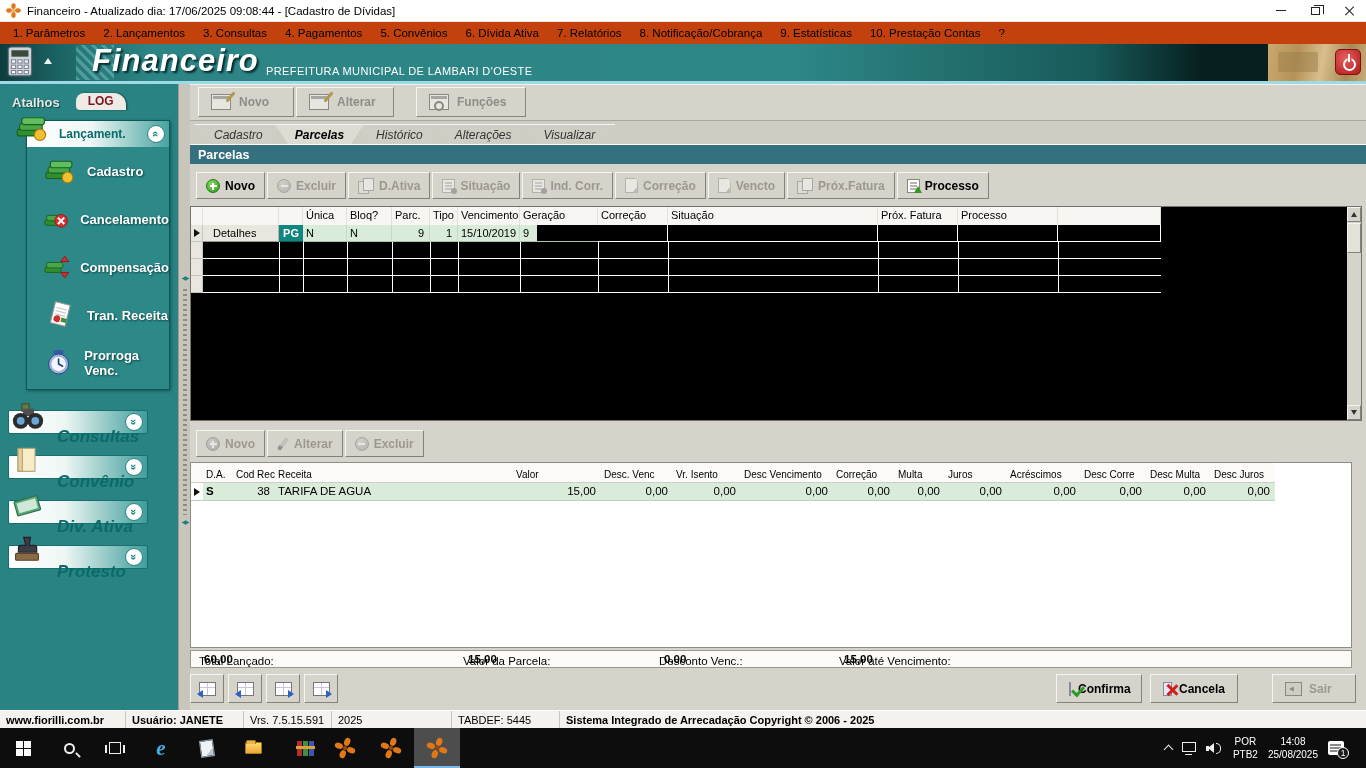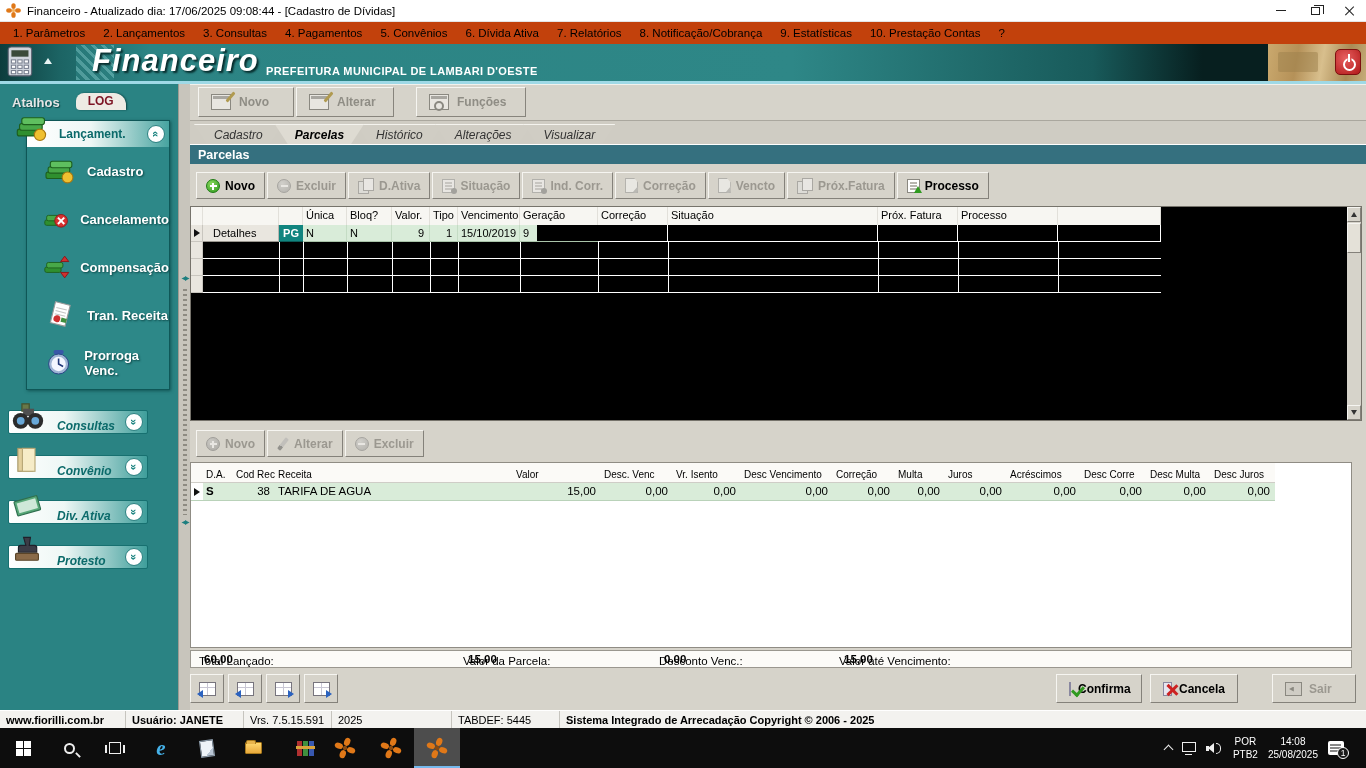--- a/index.html
+++ b/index.html
@@ -19,21 +19,21 @@
   .ic-close::before{transform:rotate(45deg)}.ic-close::after{transform:rotate(-45deg)}
 
   
   .menubar{position:absolute;left:0;top:22px;width:1366px;height:22px;background:#c2410c;display:flex;align-items:center;padding-left:4px}
   .menu-item{padding:3px 9px;font-size:11.5px;white-space:nowrap}
 
   
   .banner{position:absolute;left:0;top:44px;width:1366px;height:37px;background:linear-gradient(90deg,#0d3d3d 0,#1c6464 60px,#2c8484 150px,#2e8787 58%,#185a5a 80%,#071f1f 88%)}
   .banner .deco{position:absolute;left:76px;top:1px;width:38px;height:35px;background:repeating-linear-gradient(45deg,#77c3c3 0 3px,#2e8585 3px 7px);opacity:.55}
   .logo-text{position:absolute;left:92px;top:-1px;font-size:31px;font-weight:bold;font-style:italic;color:#fff;text-shadow:2px 2px 2px #072c2c;letter-spacing:1px}
-  .entity{position:absolute;left:266px;bottom:4px;color:#fff;font-size:11px;font-weight:bold;letter-spacing:.4px}
+  .entity{position:absolute;left:266px;bottom:4px;color:#fff;font-size:11px;font-weight:normal;letter-spacing:.4px}
   .calc-wrap{position:absolute;left:5px;top:2px}
   .tri-up{position:absolute;left:44px;top:14px;width:0;height:0;border-left:4px solid transparent;border-right:4px solid transparent;border-bottom:6px solid #e8f4f4}
   .money{position:absolute;right:0;top:0;width:98px;height:37px;background:linear-gradient(100deg,#caa96e 0,#b59158 30%,#d8bf8d 55%,#a98a55 80%,#c6ad7a 100%)}
   .money::before{content:"";position:absolute;left:10px;top:8px;width:40px;height:20px;background:#9b7f4c;opacity:.5;border-radius:2px}
   .powerbtn{position:absolute;right:5px;top:5px;width:26px;height:26px;border-radius:5px;background:radial-gradient(circle at 40% 35%,#e86060,#b01818);border:1px solid #7d0f0f}
   .powerbtn::before{content:"";position:absolute;left:7px;top:8px;width:9px;height:9px;border:2px solid #fff;border-radius:50%;clip-path:polygon(0 0,35% 0,35% 40%,65% 40%,65% 0,100% 0,100% 100%,0 100%)}
   .powerbtn::after{content:"";position:absolute;left:11.5px;top:4px;width:2px;height:8px;background:#fff}
   .banner-line{position:absolute;left:0;top:81px;width:1366px;height:3px;background:#9fd9e6}
 
   
@@ -44,21 +44,21 @@
   .sb-panel{position:absolute;left:26px;top:36px;width:144px;height:270px;border:1px solid #0f5757;background:#2d8888;box-shadow:1px 1px 3px #135555}
   .sb-panel-head{position:relative;height:26px;background:linear-gradient(90deg,#ffffff 0,#eef7f5 45%,#47a4a0 100%);display:flex;align-items:center}
   .sb-panel-head .glabel{margin-left:32px;color:#0b6a6a;font-weight:bold;font-size:12px}
   .head-icon{position:absolute;left:-12px;top:-8px}
   .chev-btn{position:absolute;right:4px;top:4px;width:18px;height:18px;border-radius:50%;background:#fff;border:1px solid #2a8080;display:flex;align-items:center;justify-content:center;color:#15807d;font-weight:bold;font-size:11px}
   .chev-up::before{content:"\00AB";display:block;transform:rotate(90deg)}
   .chev-dn::before{content:"\00BB";display:block;transform:rotate(90deg)}
   .sb-item{height:48px;display:flex;align-items:center;gap:10px;padding-left:16px}
   .sb-item .ilabel{color:#fff;font-weight:bold;font-size:13px;text-shadow:1px 1px 2px #0b4646}
   .sb-group{position:absolute;left:8px;width:140px;height:24px;background:linear-gradient(90deg,#ffffff 0,#eef7f5 40%,#3f9e9b 100%);border:1px solid #177070;border-radius:2px}
-  .sb-group .glabel{position:absolute;left:48px;top:8px;color:#0b6a6a;font-weight:bold;font-size:12px;font-style:italic}
+  .sb-group .glabel{position:absolute;left:48px;top:16px;color:#0b6a6a;font-weight:bold;font-size:17px;font-style:italic}
   .sb-group .gicon{position:absolute;left:2px;top:-11px}
   .sb-group .chev-btn{top:2px}
 
   
   .splitter{position:absolute;left:178px;top:84px;width:12px;height:626px;background:#c8c5bc;border-left:1px solid #9f9c93}
   .split-arrows{position:absolute;left:0;width:12px;text-align:center;font-size:6px;color:#1d7f7f;letter-spacing:-1px}
   .split-dots{position:absolute;left:4px;top:205px;width:4px;height:226px;background:repeating-linear-gradient(#8e8b82 0 2px,transparent 2px 5px)}
 
   
   .main{position:absolute;left:190px;top:84px;width:1176px;height:626px;background:#d6d3ca}
@@ -462,21 +462,21 @@
       </div>
   </div>
 
   <div class="grid1">
     <div class="g1head">
       <span class="hc gc0"></span>
       <span class="hc gc1"></span>
       <span class="hc gc2"></span>
       <span class="hc gc3">Única</span>
       <span class="hc gc4">Bloq?</span>
-      <span class="hc gc5">Valor.</span>
+      <span class="hc gc5">Parc.</span>
       <span class="hc gc6">Tipo</span>
       <span class="hc gc7">Vencimento</span>
       <span class="hc gc8">Geração</span>
       <span class="hc gc9">Correção</span>
       <span class="hc gc10">Situação</span>
       <span class="hc gc11">Próx. Fatura</span>
       <span class="hc gc12">Processo</span>
       <span class="hc gc13"></span>
     </div>
     <div class="g1row">

